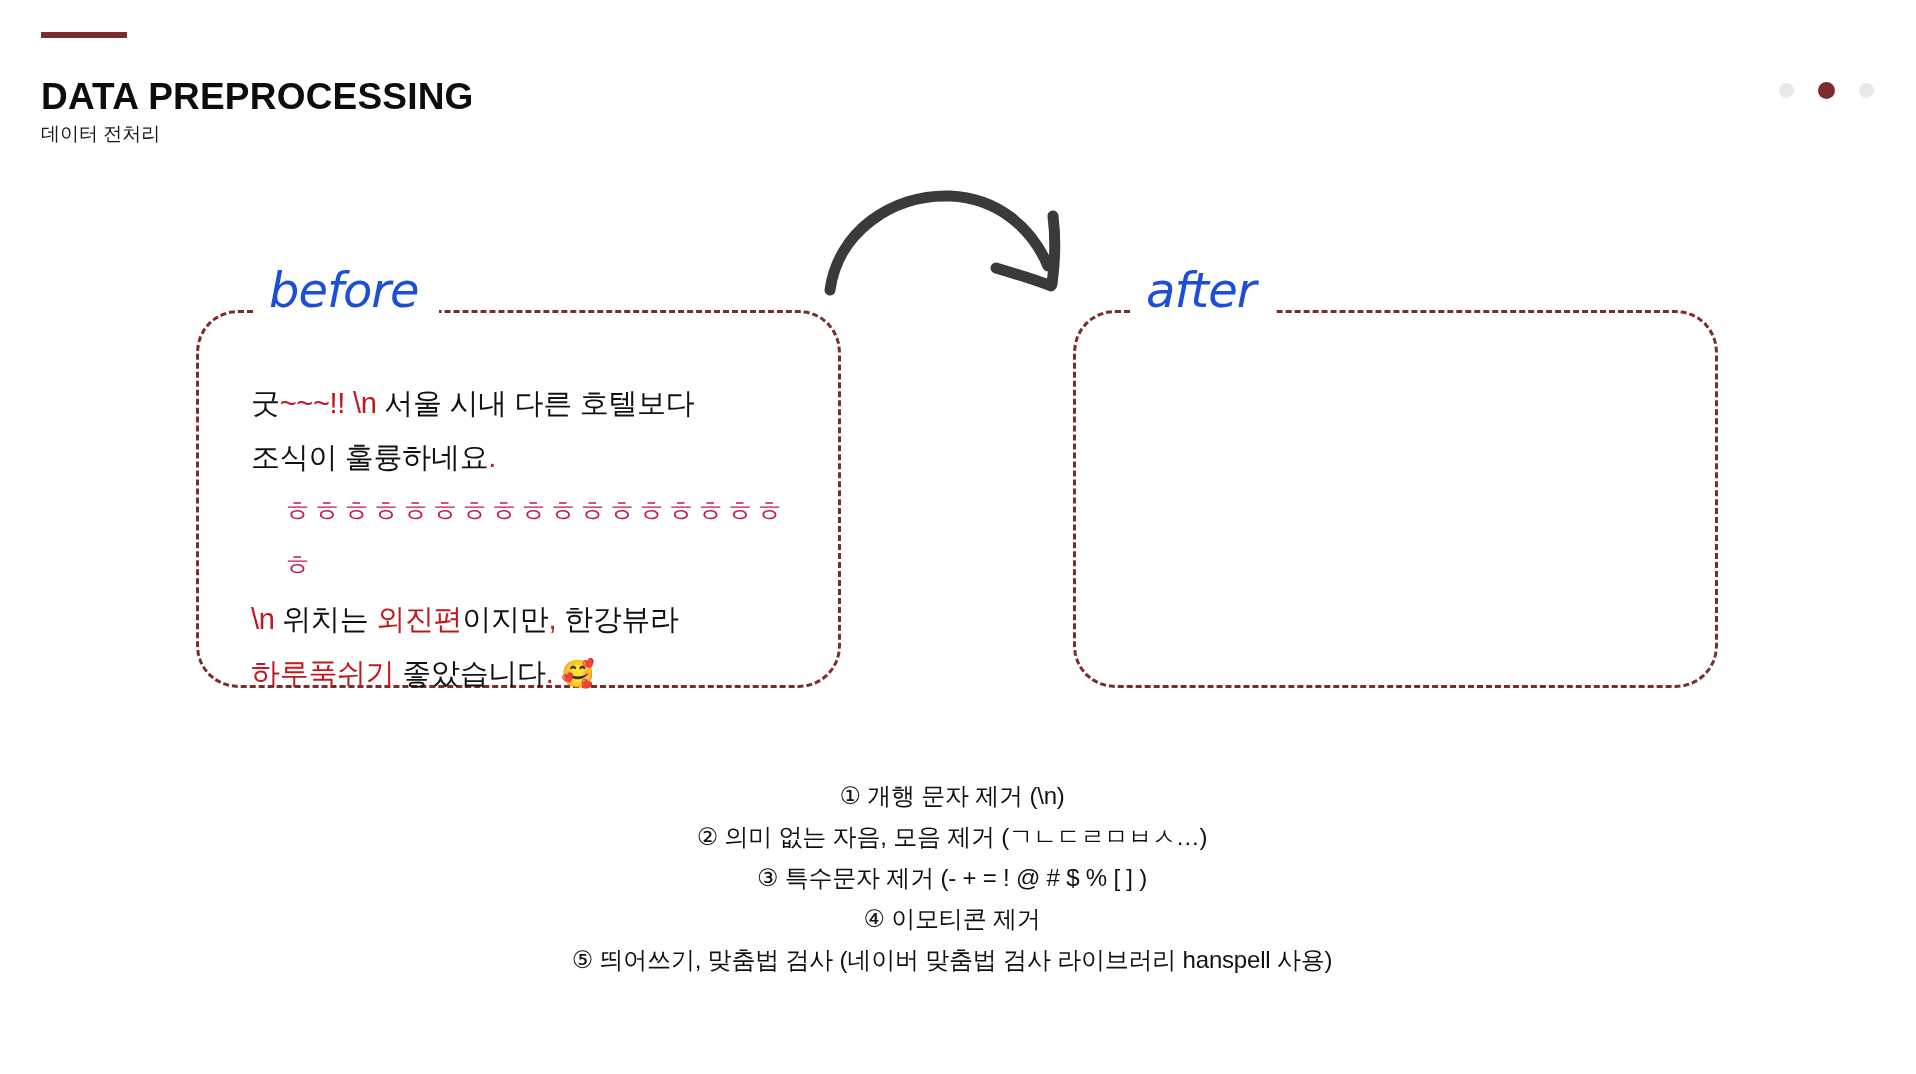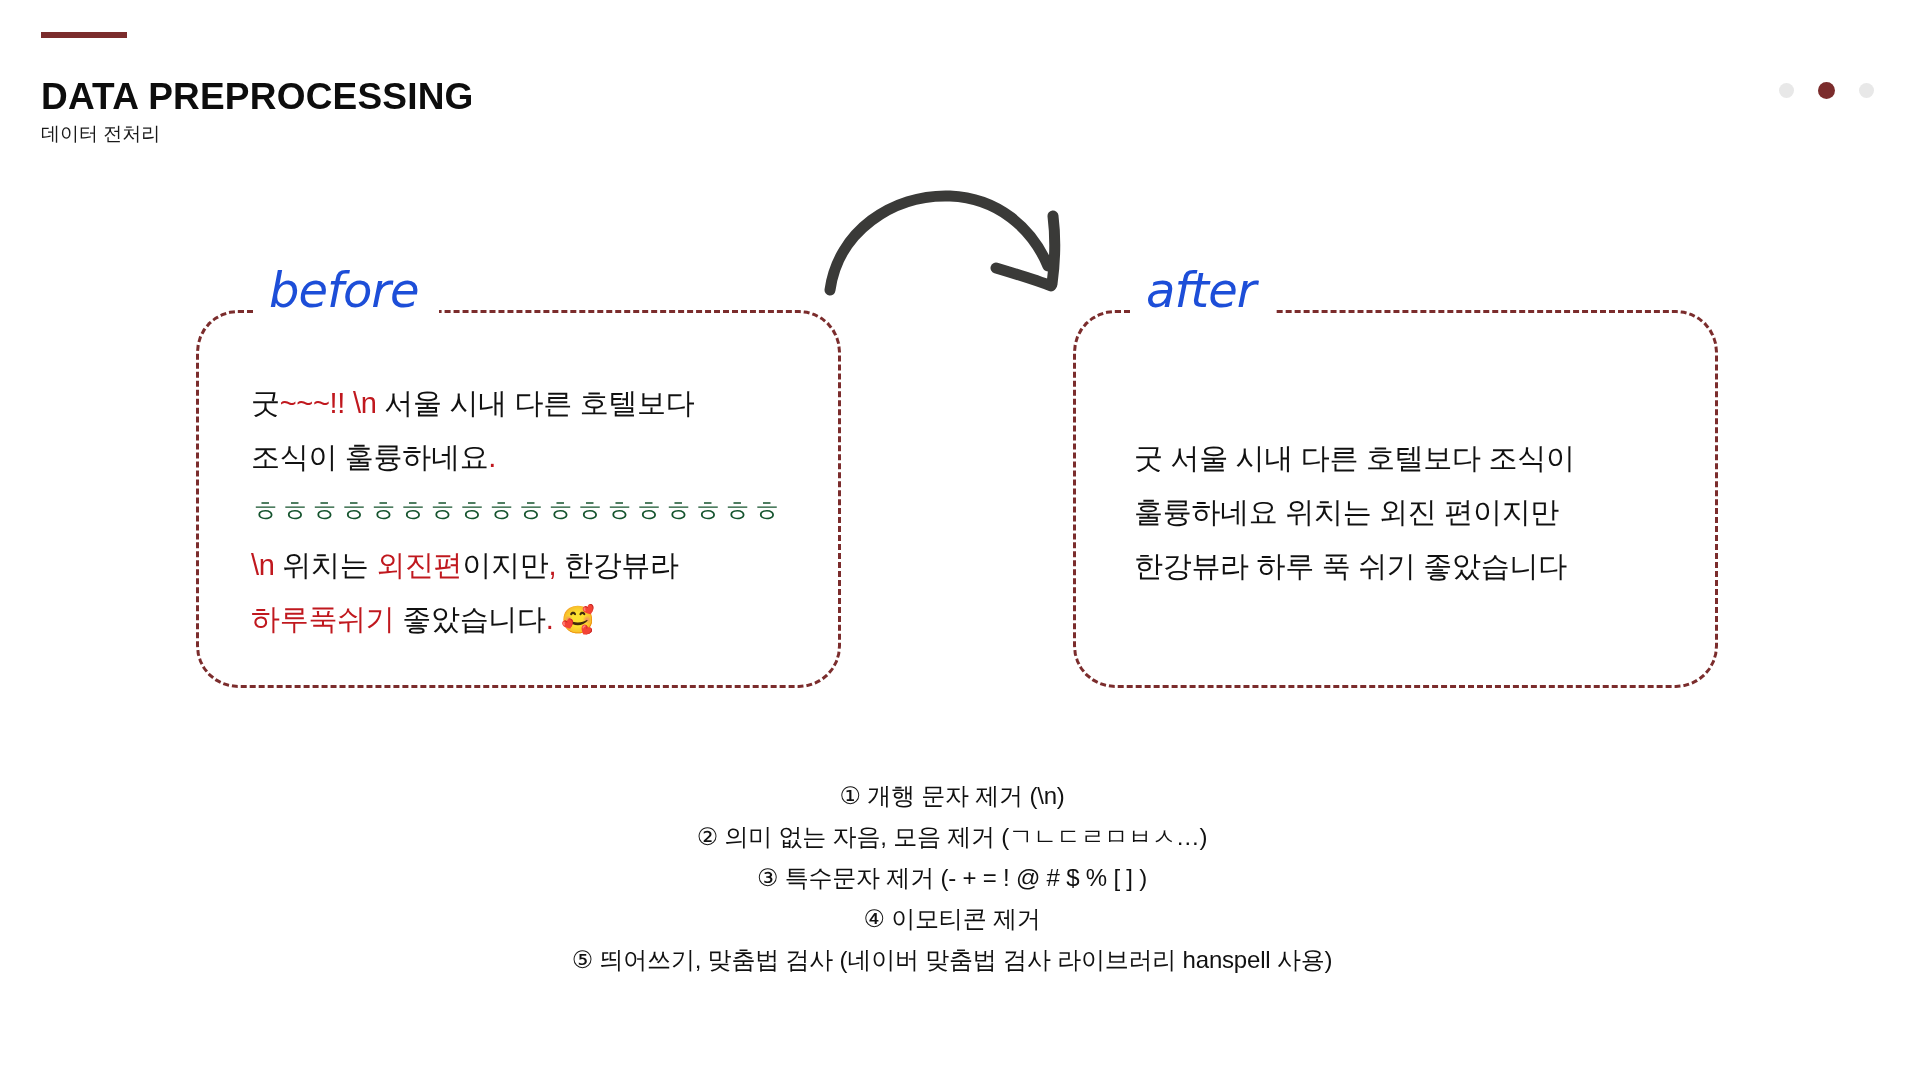--- a/index.html
+++ b/index.html
@@ -122,23 +122,24 @@
     font-size: 29px;
     line-height: 54px;
     color: #111111;
     letter-spacing: -0.3px;
   }
   #before-body { top: 63px; }
   #after-body  { top: 118px; left: 58px; }
 
   .red { color: #C0181E; }
   .hh-row {
-    color: #14532d;
+    color: #be185d;
     letter-spacing: 0.5px;
     display: block;
+    margin-left: 32px;
   }
   .emoji {
     font-family: "DejaVu Sans", sans-serif;
     font-size: 27px;
   }
 
   
   #steps {
     position: absolute;
     left: 0;
@@ -187,25 +188,20 @@
       <span class="red">\n</span><span> 위치는 </span><span class="red">외진편</span><span>이지만</span><span class="red">,</span><span> 한강뷰라</span>
     </div>
     <div>
       <span class="red">하루푹쉬기</span><span> 좋았습니다</span><span class="red">.</span><span class="emoji"> 🥰</span>
     </div>
   </div>
 </div>
 
 <div class="callout" id="callout-after">
   <div class="callout-label">after</div>
-  <div class="callout-body" id="after-body">
-    <div>굿 서울 시내 다른 호텔보다 조식이</div>
-    <div>훌륭하네요 위치는 외진 편이지만</div>
-    <div>한강뷰라 하루 푹 쉬기 좋았습니다</div>
-  </div>
 </div>
 
 <div id="steps">
   <span class="step-line">① 개행 문자 제거 (\n)</span>
   <span class="step-line">② 의미 없는 자음, 모음 제거 (ㄱㄴㄷㄹㅁㅂㅅ…)</span>
   <span class="step-line">③ 특수문자 제거 (- + = ! @ # $ % [ ] )</span>
   <span class="step-line">④ 이모티콘 제거</span>
   <span class="step-line">⑤ 띄어쓰기, 맞춤법 검사 (네이버 맞춤법 검사 라이브러리 hanspell 사용)</span>
 </div>
 

